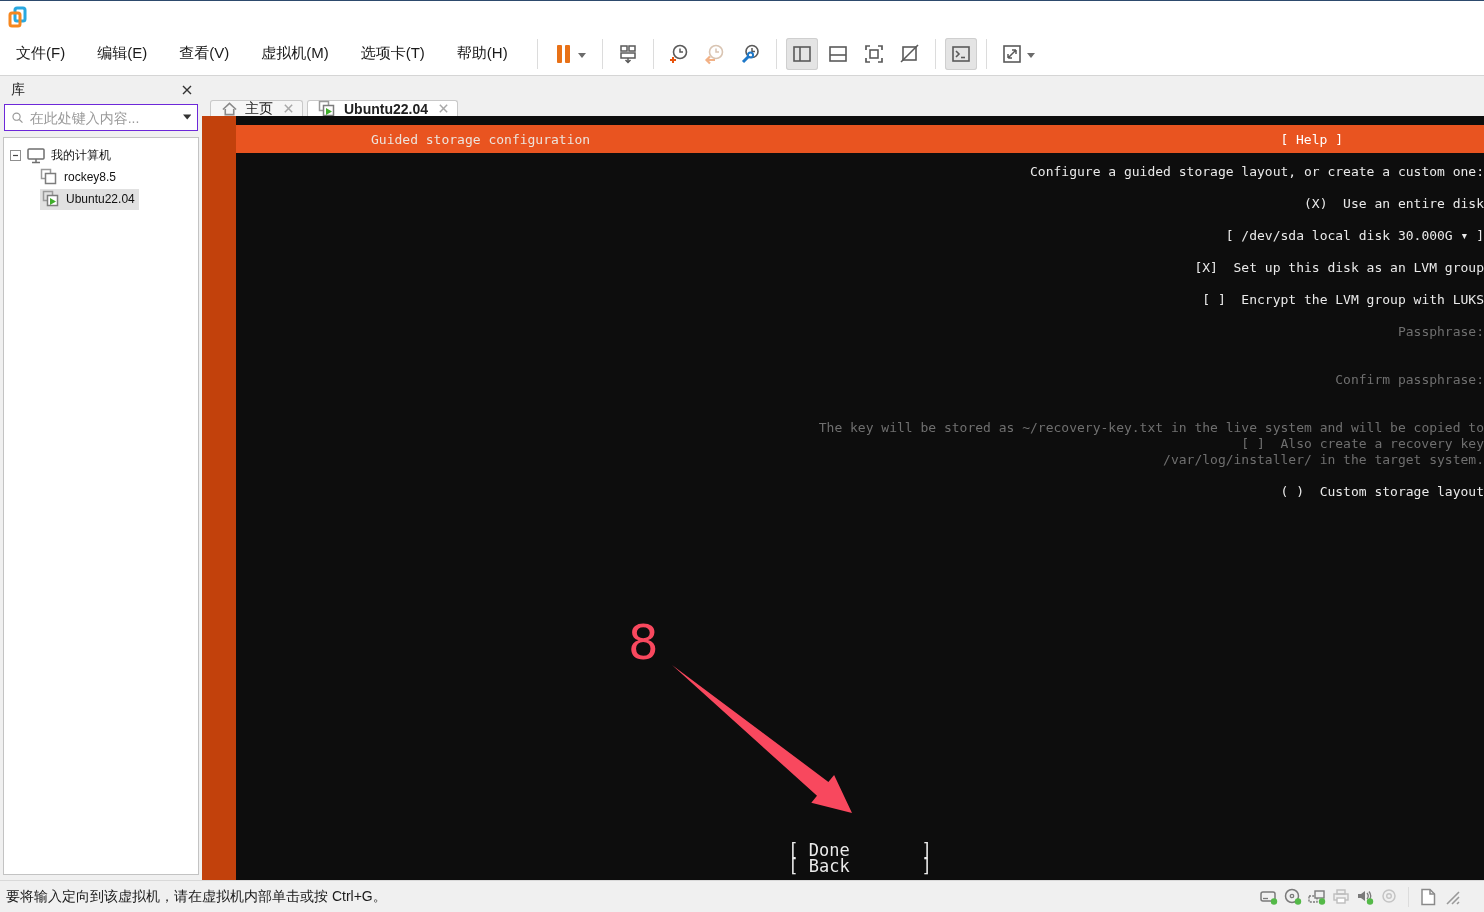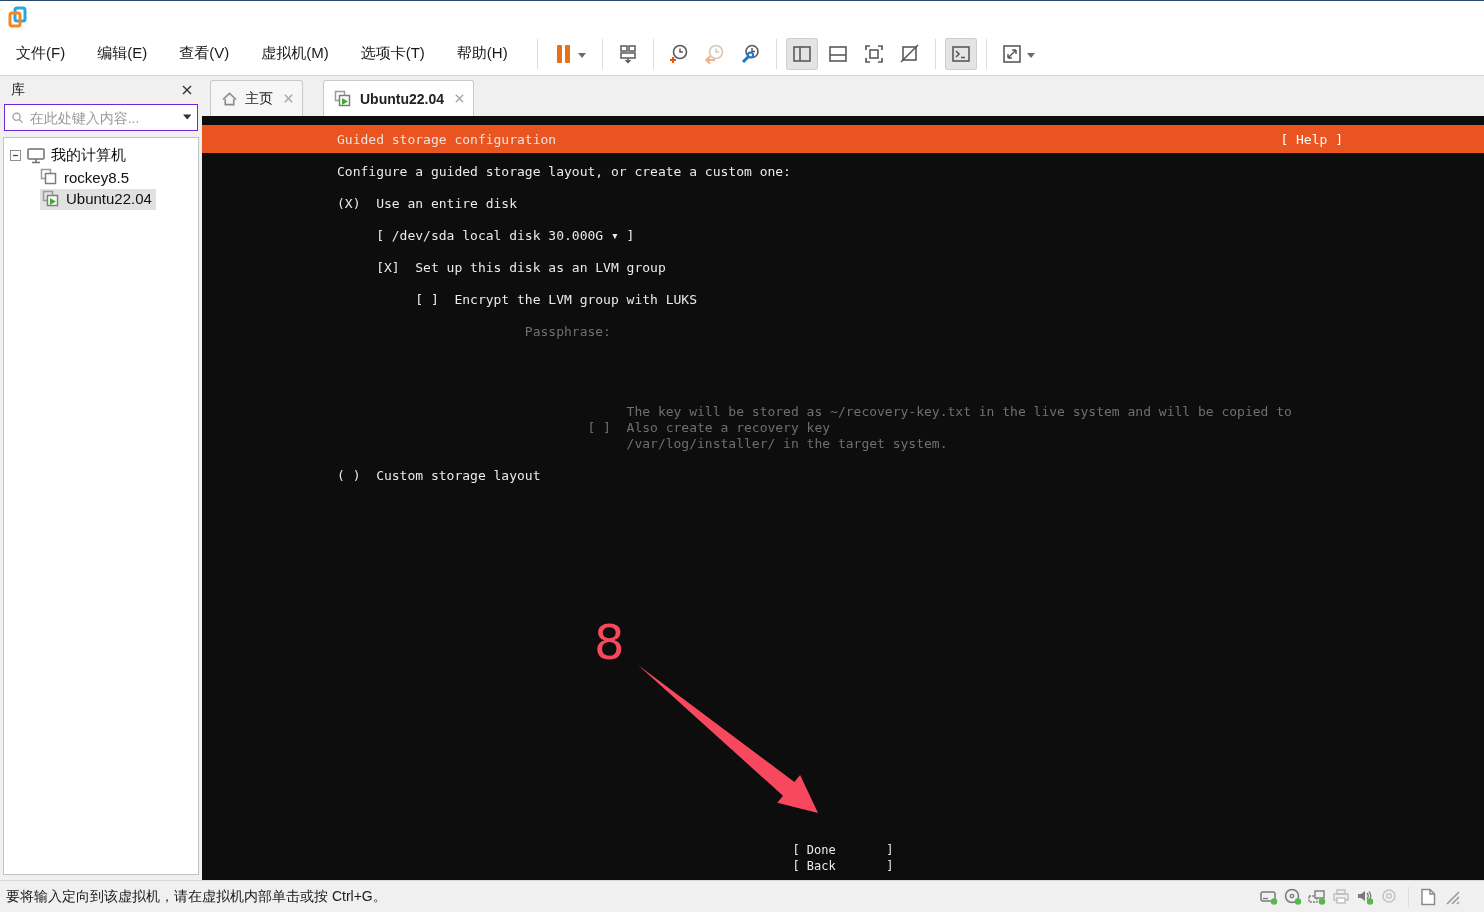--- a/index.html
+++ b/index.html
@@ -25,46 +25,46 @@
 
   
   .sidebar { width:202px; background:#f0f0f0; display:flex; flex-direction:column; flex:0 0 auto; padding:2px 3px 5px 3px; }
   .side-header { display:flex; align-items:center; justify-content:space-between; padding:3px 6px 3px 8px; }
   .side-title { font-size:14px; color:#222; }
   .searchbox { display:flex; align-items:center; background:#fff; border:1px solid #6d28d9; height:27px; margin:2px 1px 6px 1px; padding:0 6px; }
   .searchbox input { border:none; outline:none; flex:1 1 auto; font-size:14px; color:#333; min-width:0;
                      font-family:"Liberation Sans", sans-serif; margin-left:6px; }
   .searchbox input::placeholder { color:#9a9a9a; }
   .treebox { background:#fff; border:1px solid #c3c3c3; flex:1 1 auto; padding:6px 0 0 6px; overflow:hidden; }
-  .tree-row { display:flex; align-items:center; height:22px; font-size:15px; color:#111; white-space:nowrap; }
+  .tree-row { display:flex; align-items:center; height:22px; font-size:12px; color:#111; white-space:nowrap; }
   .tree-row .gap { width:5px; }
   .tree-row.child { padding-left:30px; }
   .tree-row.selected .label-wrap { background:#e1e1e1; padding:1px 4px 2px 2px; }
   .label-wrap { display:flex; align-items:center; }
 
   
   .content { flex:1 1 auto; display:flex; flex-direction:column; min-width:0; }
   .tabbar { height:40px; background:#f0f0f0; display:flex; align-items:flex-end; padding-left:8px; flex:0 0 auto; }
-  .tab { height:36px; display:flex; align-items:center; padding:0 8px 0 10px; border:1px solid #c9c9c9; border-bottom:none;
-         border-radius:3px 3px 0 0; margin-right:20px; background:#f6f6f6; font-size:14px; color:#222; }
+  .tab { height:16px; display:flex; align-items:center; padding:0 8px 0 10px; border:1px solid #c9c9c9; border-bottom:none;
+         border-radius:3px 3px 0 0; margin-right:4px; background:#f6f6f6; font-size:14px; color:#222; }
   .tab.active { background:#ffffff; }
   .tab .tab-label { margin:0 10px 0 7px; white-space:nowrap; }
   .tab.active .tab-label { font-weight:bold; }
 
   
-  .vmscreen { position:relative; flex:1 1 auto; background:#0d0d0d; overflow:hidden; }
+  .vmscreen { position:relative; flex:1 1 auto; background:#0d0d0d; overflow:hidden;margin-left:34px; }
   .ubar { position:absolute; left:0; right:0; top:9px; height:28px; background:#E95420; display:flex; align-items:center; }
   .ubar-title { font-family:"DejaVu Sans Mono", monospace; font-size:13px; color:#ECE3DC; margin-left:135px; flex:1 1 auto; }
   .ubar-help { font-family:"DejaVu Sans Mono", monospace; font-size:13px; color:#ffffff; margin-right:141px; }
   .term { position:absolute; left:135px; right:0; top:48px; font-family:"DejaVu Sans Mono", monospace;
-          font-size:13px; line-height:16px; color:#EAEAEA; }
+          font-size:13px; line-height:16px; color:#EAEAEA;text-align:right; }
   .tline { white-space:pre; min-height:16px; }
   .t-dim { color:#6F6F6F; }
   .term-footer { position:absolute; left:0; right:0; bottom:6px; text-align:center;
-                 font-family:"DejaVu Sans Mono", monospace; font-size:12px; line-height:16px; color:#EAEAEA; }
+                 font-family:"DejaVu Sans Mono", monospace; font-size:17px; line-height:16px; color:#EAEAEA; }
   .term-footer div { white-space:pre; }
   .annotation-number { position:absolute; left:392px; top:498px; font-family:"DejaVu Sans", sans-serif;
                        font-size:48px; color:#F8485E; }
   .arrow-svg { position:absolute; left:0; top:0; pointer-events:none; }
 
   
   .statusbar { height:32px; background:#f0f0f0; border-top:1px solid #d9d9d9; display:flex; align-items:center;
                padding:0 20px 0 6px; flex:0 0 auto; }
   .status-msg { font-size:14px; color:#1a1a1a; flex:1 1 auto; white-space:nowrap; overflow:hidden; }
   .sicon { width:24px; height:22px; display:flex; align-items:center; justify-content:center; flex:0 0 auto; }
@@ -279,20 +279,21 @@
           <div class="tline"></div>
           <div class="tline">     [ /dev/sda local disk 30.000G ▾ ]</div>
           <div class="tline"></div>
           <div class="tline">     [X]  Set up this disk as an LVM group</div>
           <div class="tline"></div>
           <div class="tline">          [ ]  Encrypt the LVM group with LUKS</div>
           <div class="tline"></div>
           <div class="tline t-dim">                        Passphrase:</div>
           <div class="tline"></div>
           <div class="tline"></div>
+          <div class="tline t-dim">                Confirm passphrase:</div>
           <div class="tline"></div>
           <div class="tline"></div>
           <div class="tline t-dim">                                     The key will be stored as ~/recovery-key.txt in the live system and will be copied to</div>
           <div class="tline t-dim">                                [ ]  Also create a recovery key</div>
           <div class="tline t-dim">                                     /var/log/installer/ in the target system.</div>
           <div class="tline"></div>
           <div class="tline">( )  Custom storage layout</div>
         </div>
 
         <div class="term-footer">

